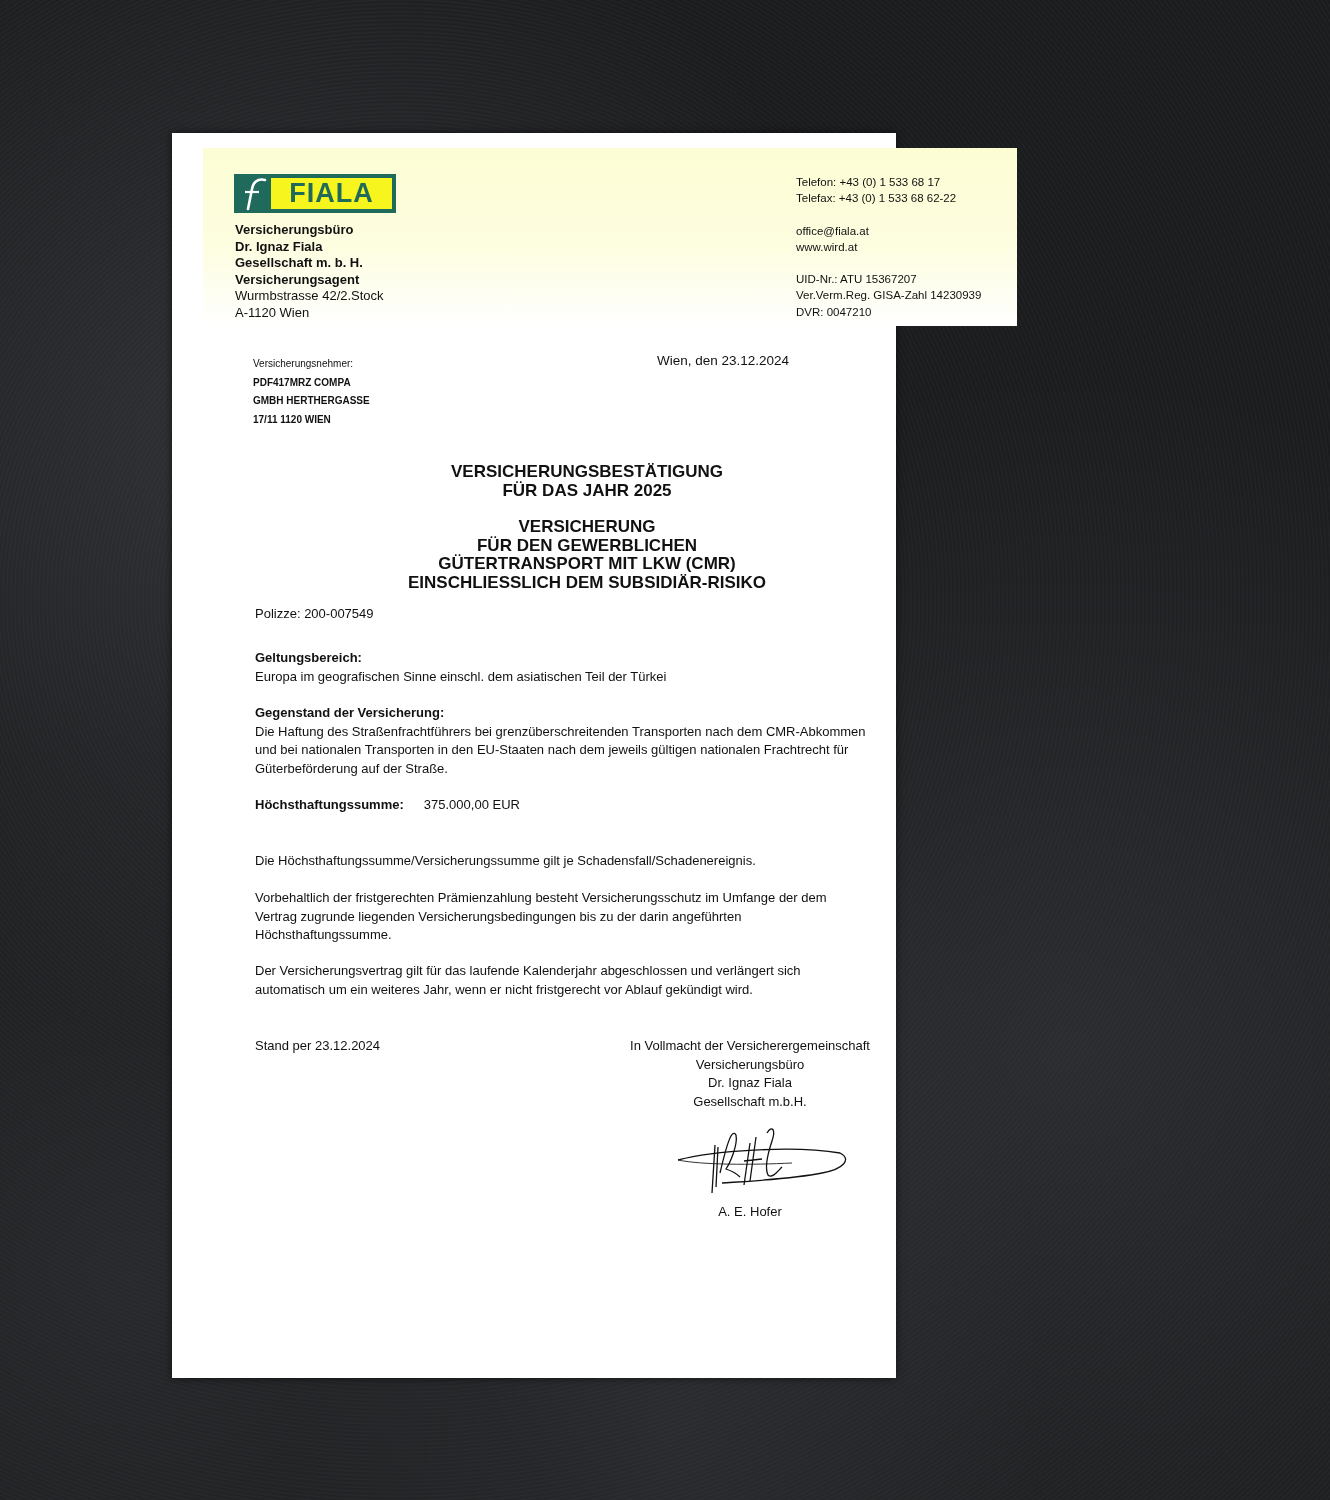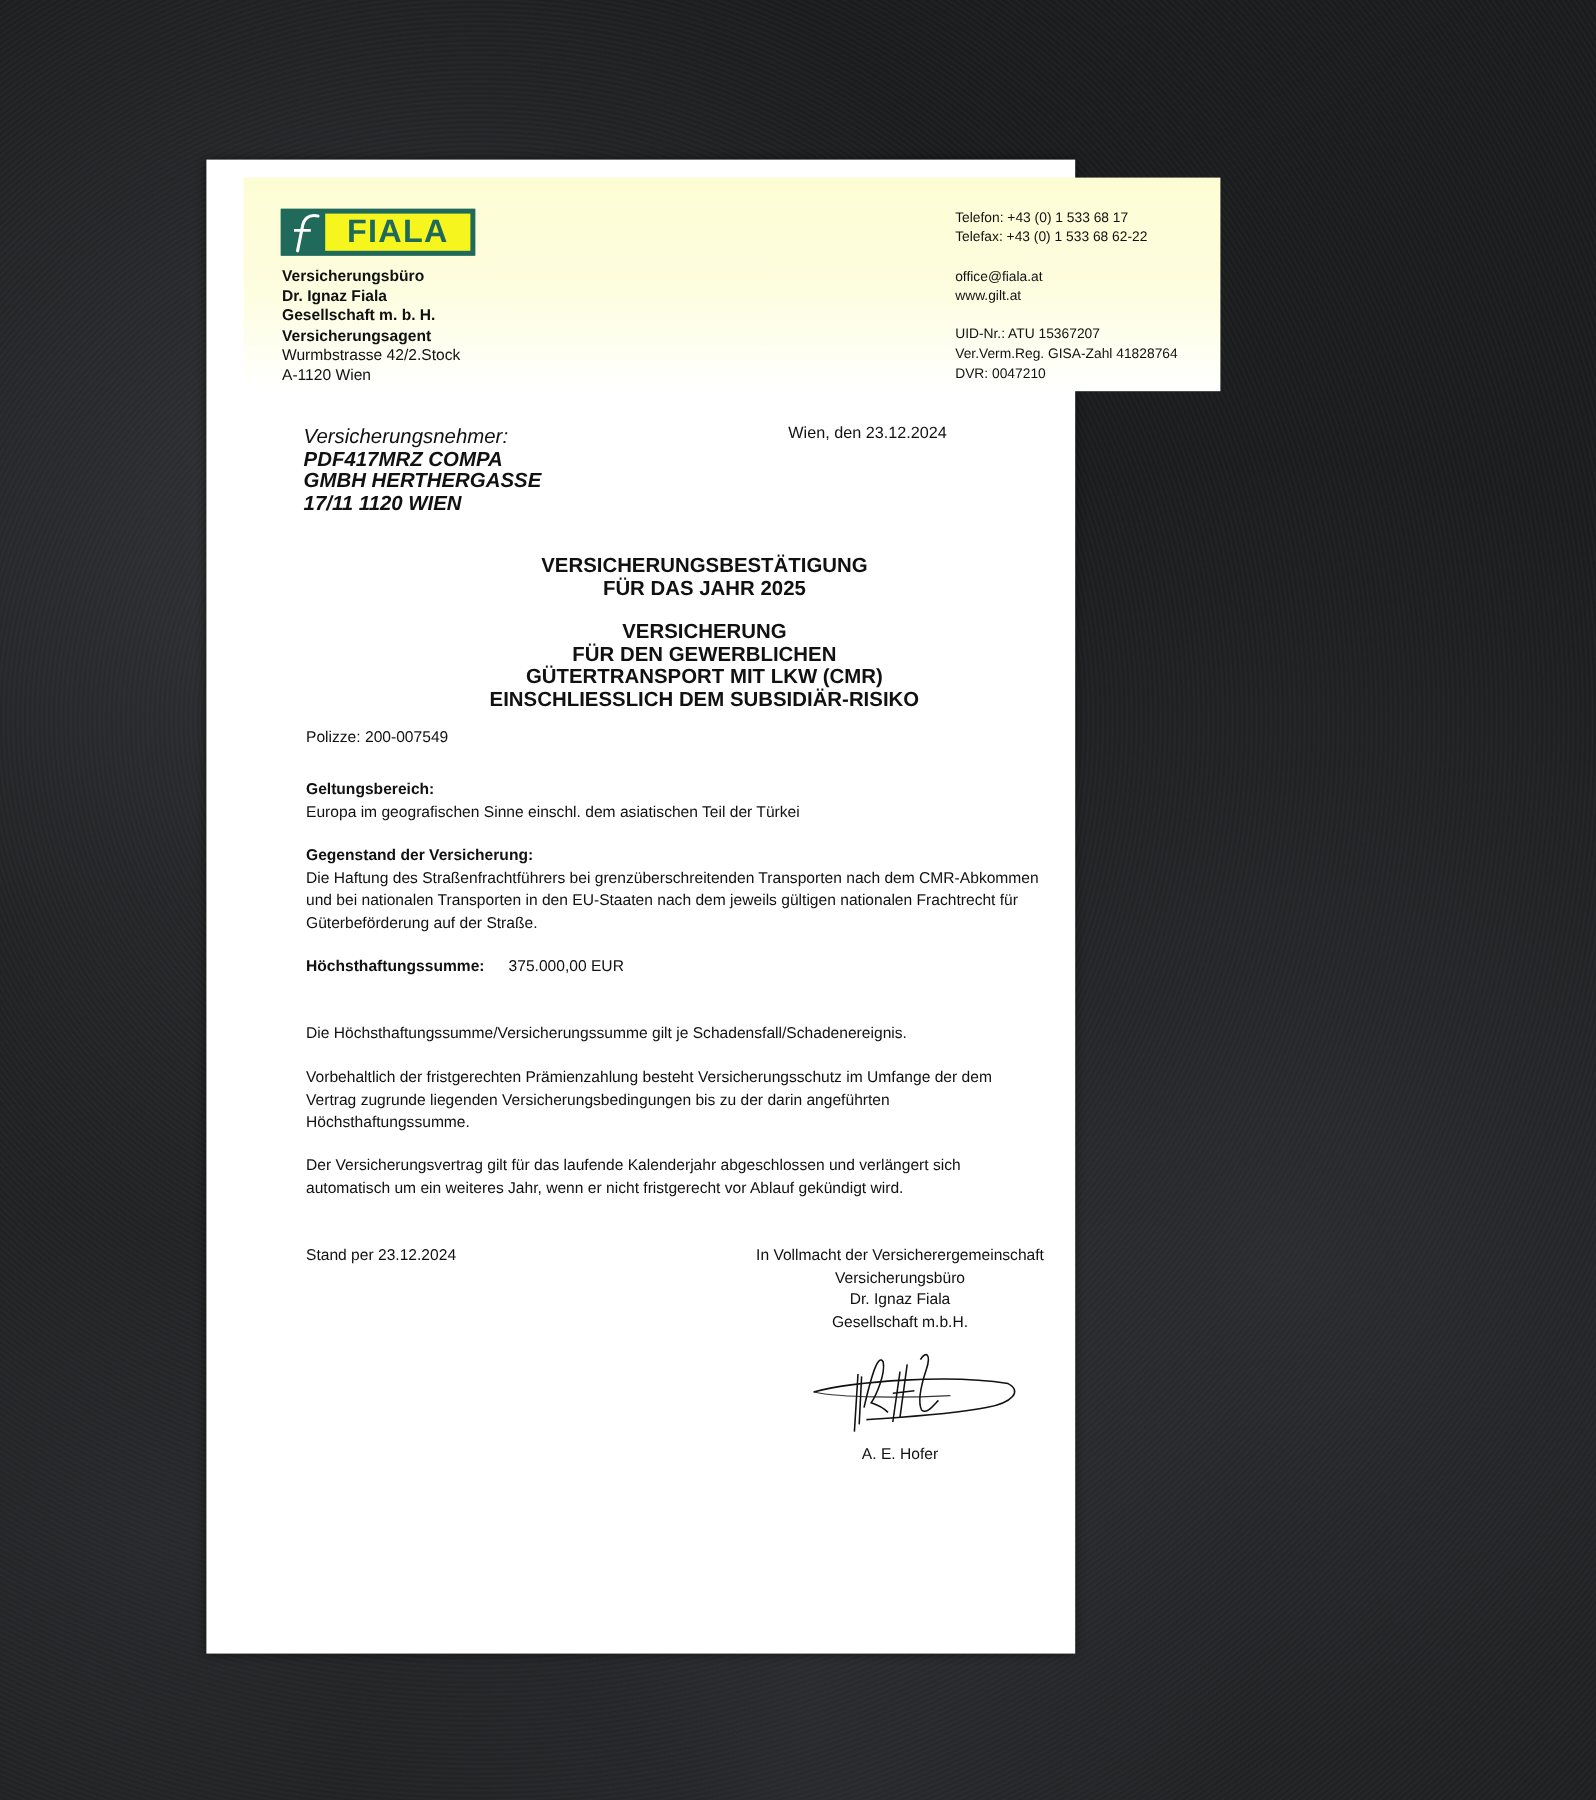--- a/index.html
+++ b/index.html
@@ -41,21 +41,21 @@
     font-family: "Liberation Sans", sans-serif; font-size: 13px; line-height: 16.5px; color: #111;
   }
   .company .b { font-weight: bold; }
   .contact {
     position: absolute; left: 593px; top: 26px;
     font-family: "Liberation Sans", sans-serif; font-size: 11.5px; line-height: 16.3px; color: #111;
   }
   .contact .gap { height: 16px; }
   .recipient {
     position: absolute; left: 81px; top: 222px;
-    font-family: "Liberation Sans", sans-serif; font-size: 17px; line-height: 18.5px; color: #111; font-style: italic;
+    font-family: "Liberation Sans", sans-serif; font-size: 10px; line-height: 18.5px; color: #111;
   }
   .recipient .b { font-weight: bold; }
   .dateline {
     position: absolute; right: 107px; top: 220px;
     font-family: "Liberation Sans", sans-serif; font-size: 13.5px; color: #111;
   }
   .doc {
     font-family: "Liberation Sans", sans-serif; color: #111; font-size: 13px;
   }
   .title-block {
@@ -106,24 +106,24 @@
       <div class="b">Gesellschaft m. b. H.</div>
       <div class="b">Versicherungsagent</div>
       <div>Wurmbstrasse 42/2.Stock</div>
       <div>A-1120 Wien</div>
     </div>
     <div class="contact">
       <div>Telefon: +43 (0) 1 533 68 17</div>
       <div>Telefax: +43 (0) 1 533 68 62-22</div>
       <div class="gap"></div>
       <div>office@fiala.at</div>
-      <div>www.gilt.at</div>
+      <div>www.wird.at</div>
       <div class="gap"></div>
       <div>UID-Nr.: ATU 15367207</div>
-      <div>Ver.Verm.Reg. GISA-Zahl 41828764</div>
+      <div>Ver.Verm.Reg. GISA-Zahl 14230939</div>
       <div>DVR: 0047210</div>
     </div>
   </div>
 
   <div class="recipient">
     <div>Versicherungsnehmer:</div>
     <div class="b">PDF417MRZ COMPA</div>
     <div class="b">GMBH HERTHERGASSE</div>
     <div class="b">17/11 1120 WIEN</div>
   </div>

